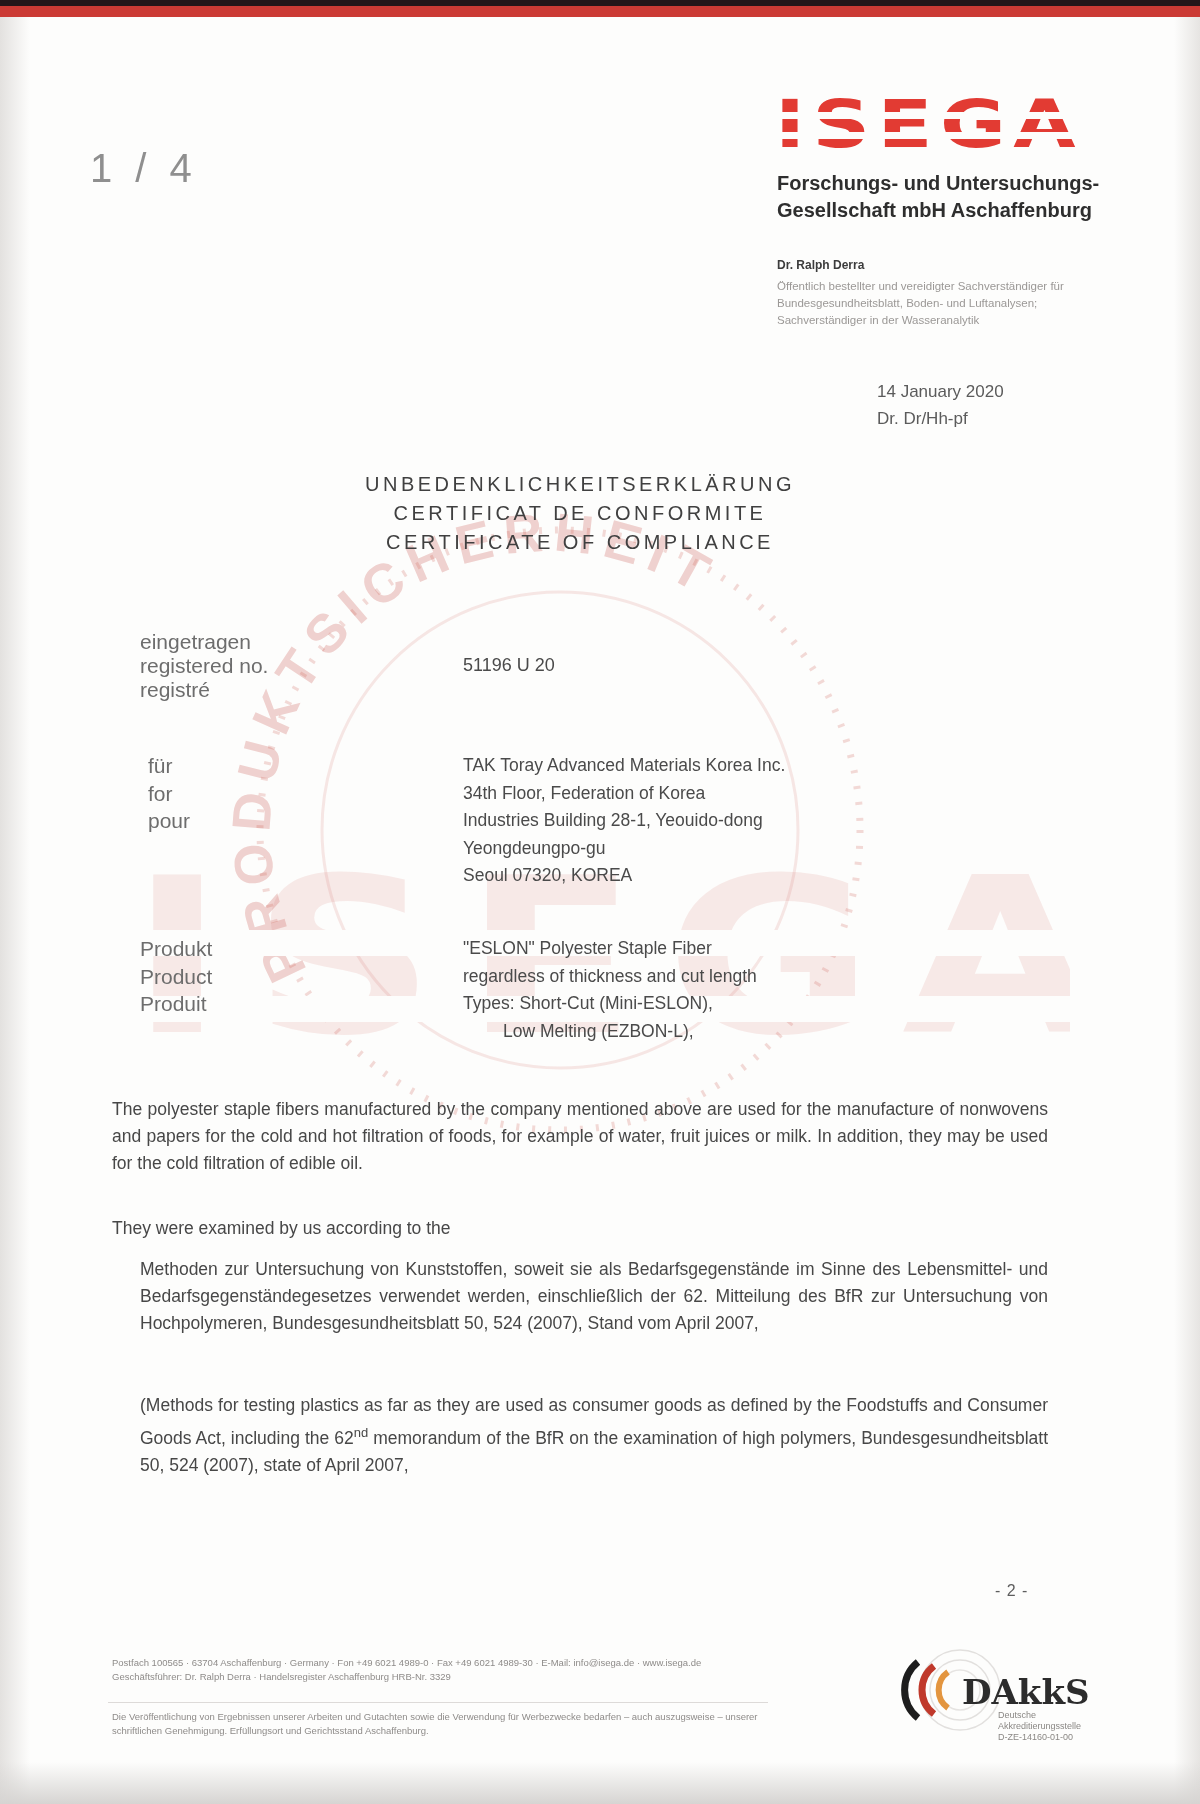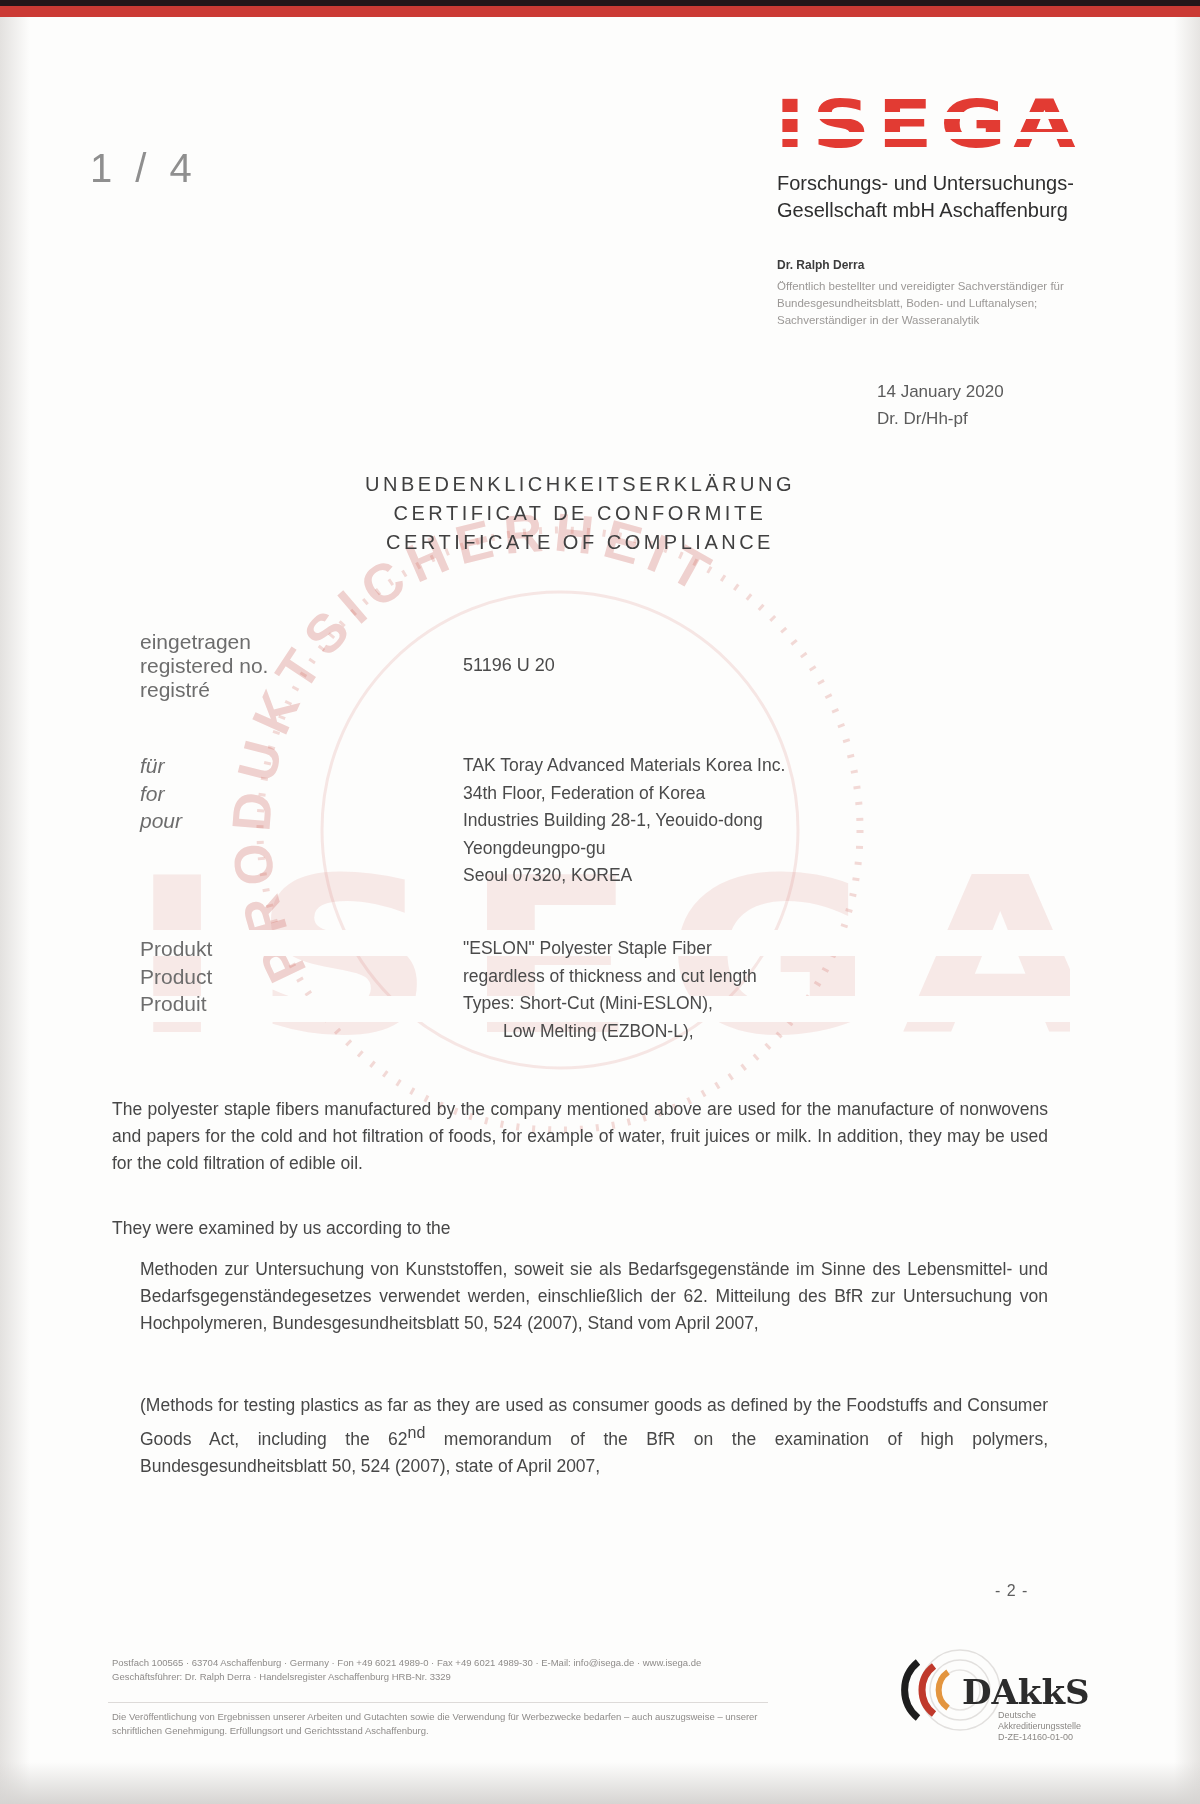--- a/index.html
+++ b/index.html
@@ -18,45 +18,45 @@
   .edge-bottom{left:0;top:1762px;width:1200px;height:42px;background:linear-gradient(180deg,rgba(255,255,255,0),#d6d4d2);}
   
   .page-indicator{left:90px;top:146px;font-size:40px;letter-spacing:6px;color:#8f8f8f;}
   
   .logo{left:775px;top:90px;width:345px;height:74px;}
   .logo-text{position:absolute;left:0;top:0;font-size:66px;line-height:70px;font-weight:900;
     color:#e23b33;letter-spacing:6px;transform:scaleX(1.22);transform-origin:left center;
     font-family:"DejaVu Sans","Liberation Sans",sans-serif;}
   .logo-stripe{position:absolute;left:0;width:345px;height:7px;background:#fdfdfc;}
   
-  .org{left:777px;top:170px;font-size:20px;font-weight:normal;color:#2e2e2e;line-height:27px;}
+  .org{left:777px;top:170px;font-size:20px;font-weight:bold;color:#2e2e2e;line-height:27px;}
   .expert-name{left:777px;top:258px;font-size:12px;font-weight:bold;color:#3c3c3c;}
   .expert-lines{left:777px;top:278px;font-size:11.5px;color:#9b9896;line-height:17px;}
   
   .dateblock{left:877px;top:378px;font-size:17px;color:#5b5b5b;line-height:27px;}
   
   .titles{left:290px;top:470px;width:580px;text-align:center;font-size:20px;
     letter-spacing:3.5px;color:#404040;line-height:29px;}
   
   .lbl{font-size:21px;color:#6d6d6d;line-height:24px;}
   .val{font-size:17.5px;color:#4a4a4a;line-height:27.5px;}
   .reg-labels{left:140px;top:630px;}
   .reg-value{left:463px;top:652px;font-size:18px;}
-  .for-labels{left:140px;top:752px;line-height:27.5px;font-style:italic;}
+  .for-labels{left:148px;top:752px;line-height:27.5px;}
   .for-value{left:463px;top:752px;}
   .prod-labels{left:140px;top:935px;line-height:27.5px;}
   .prod-value{left:463px;top:935px;}
   .prod-indent{padding-left:40px;}
   
   .para{font-size:17.5px;line-height:27px;color:#474747;text-align:justify;}
   .para1{left:112px;top:1096px;width:936px;}
   .para2{left:112px;top:1198px;width:936px;text-align:left;margin-top:17px;}
   .method-de{left:140px;top:1256px;width:908px;}
   .method-en{left:140px;top:1392px;width:908px;}
-  .method-en sup{font-size:16px;}
+  .method-en sup{font-size:13px;}
   .page-marker{left:995px;top:1582px;font-size:16px;color:#5d5d5d;letter-spacing:1px;}
   
   .footer-small{font-size:9.5px;color:#8e8b89;line-height:14px;}
   .footer-top{left:112px;top:1656px;width:650px;}
   .footer-rule{left:108px;top:1702px;width:660px;height:1px;background:#dddad8;}
   .footer-bottom{left:112px;top:1710px;width:660px;}
   
   .dakks{left:900px;top:1648px;width:220px;height:110px;}
   .dakks-sub{position:absolute;left:98px;top:62px;font-size:9px;color:#8a8784;line-height:11px;}
   

